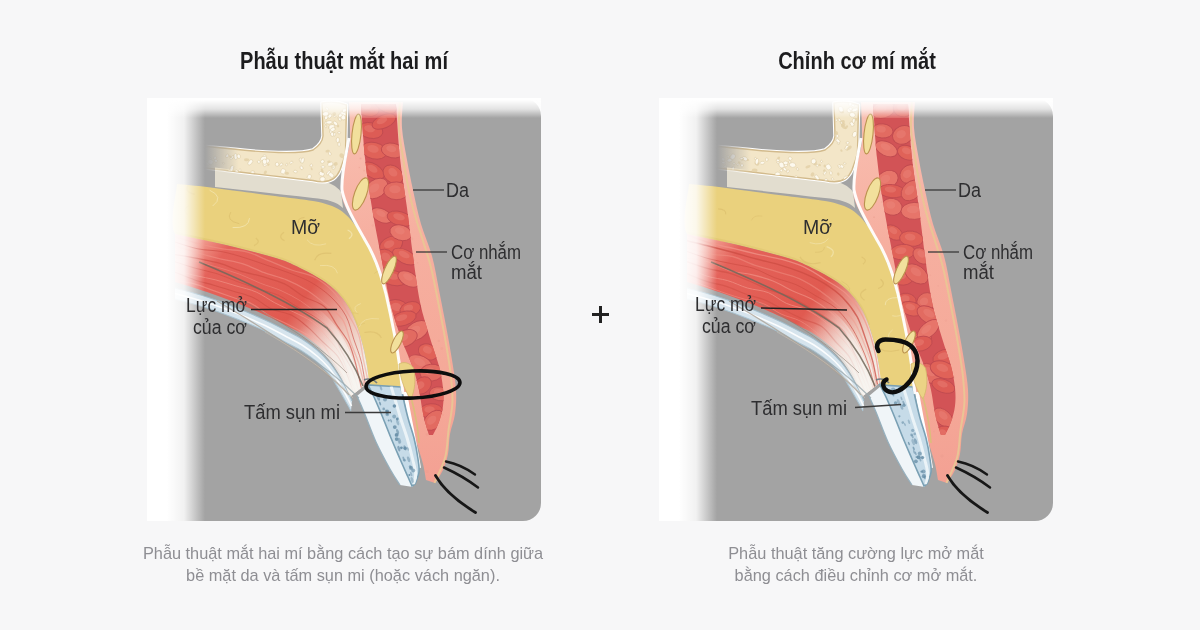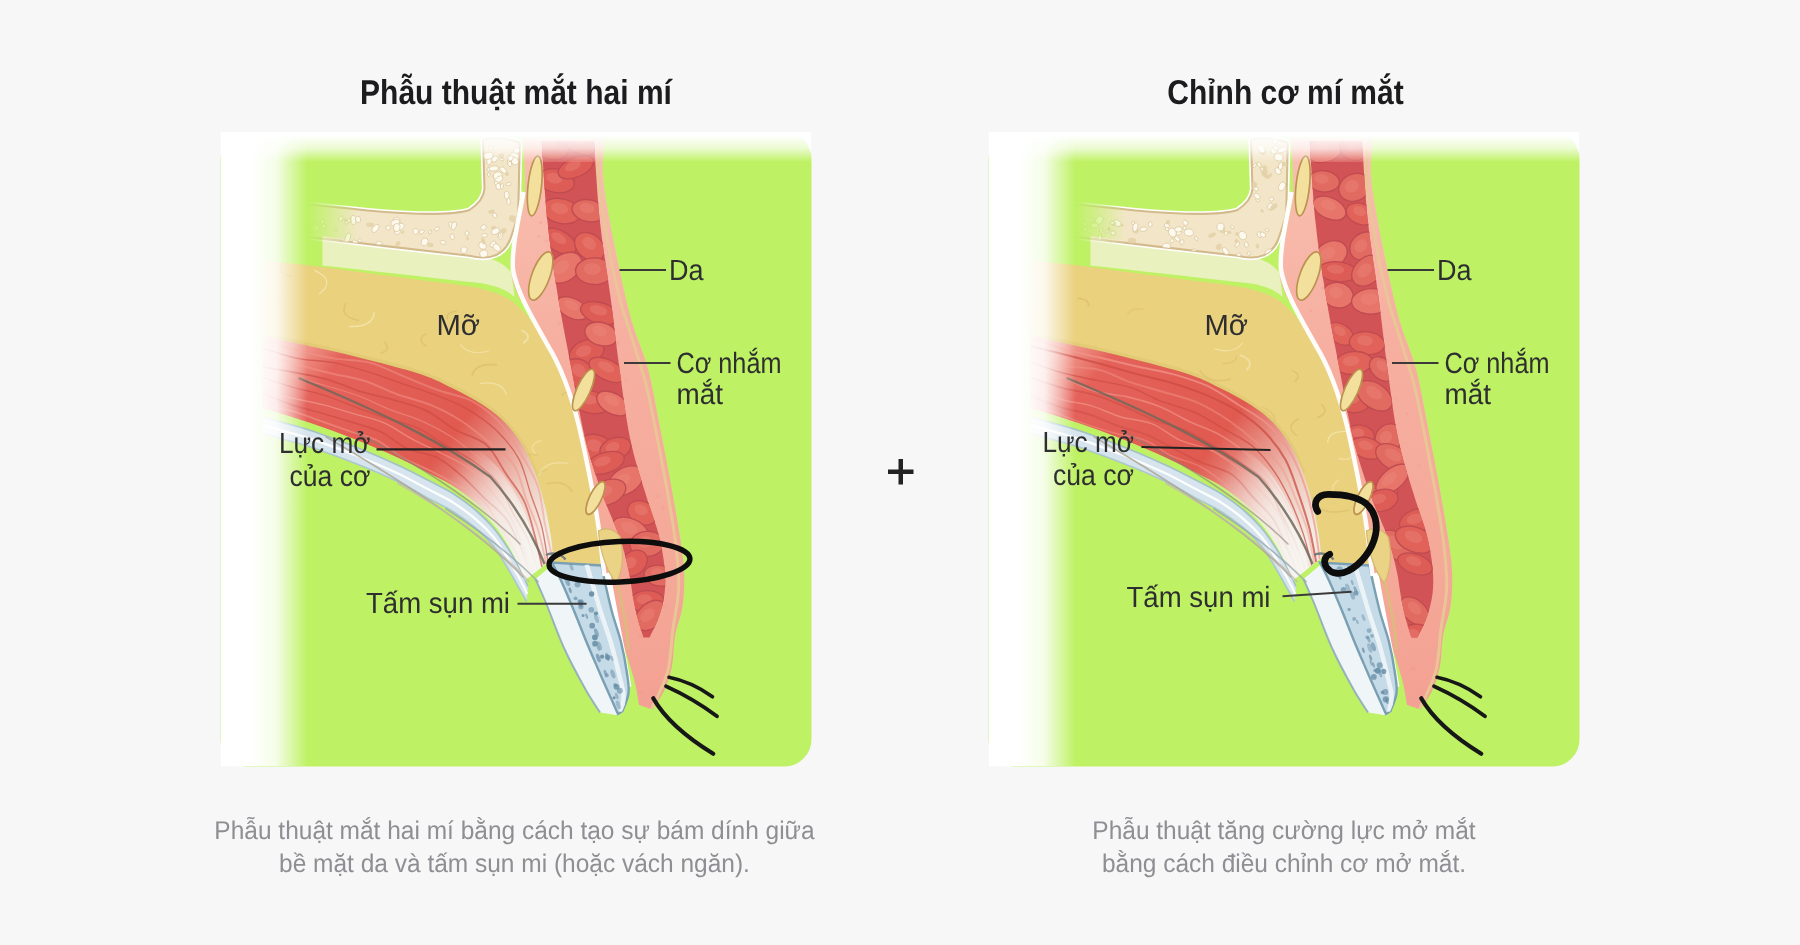--- a/index.html
+++ b/index.html
@@ -1,17 +1,17 @@
 <!DOCTYPE html>
 <html><head><meta charset="utf-8">
 <style>
 html,body{margin:0;padding:0;}
 body{width:1200px;height:630px;background:#f7f7f8;font-family:"Liberation Sans",sans-serif;overflow:hidden;}
 .wrap{position:relative;width:1200px;height:445px;}
-.card{position:absolute;top:88px;width:394px;height:423px;background:#bef264;border-radius:18px;}
+.card{position:absolute;top:98px;width:394px;height:423px;background:#a3a3a3;border-radius:18px;}
 .hdr{position:absolute;top:49px;width:394px;text-align:center;font-size:23px;line-height:25px;font-weight:bold;color:#1c1c1e;transform:scaleX(0.87);}
 .cap{position:absolute;top:543px;width:460px;text-align:center;font-size:17px;line-height:22px;color:#8e8e93;transform:scaleX(0.96);}
 .pl{position:absolute;background:#222;}
 </style></head>
 <body>
 <div class="wrap">
 <div class="hdr" style="left:147px;">Phẫu thuật mắt hai mí</div>
 <div class="hdr" style="left:660px;">Chỉnh cơ mí mắt</div>
 <div class="card" style="left:147px;"><svg width="394" height="423" viewBox="0 0 394 423">
         <defs>

